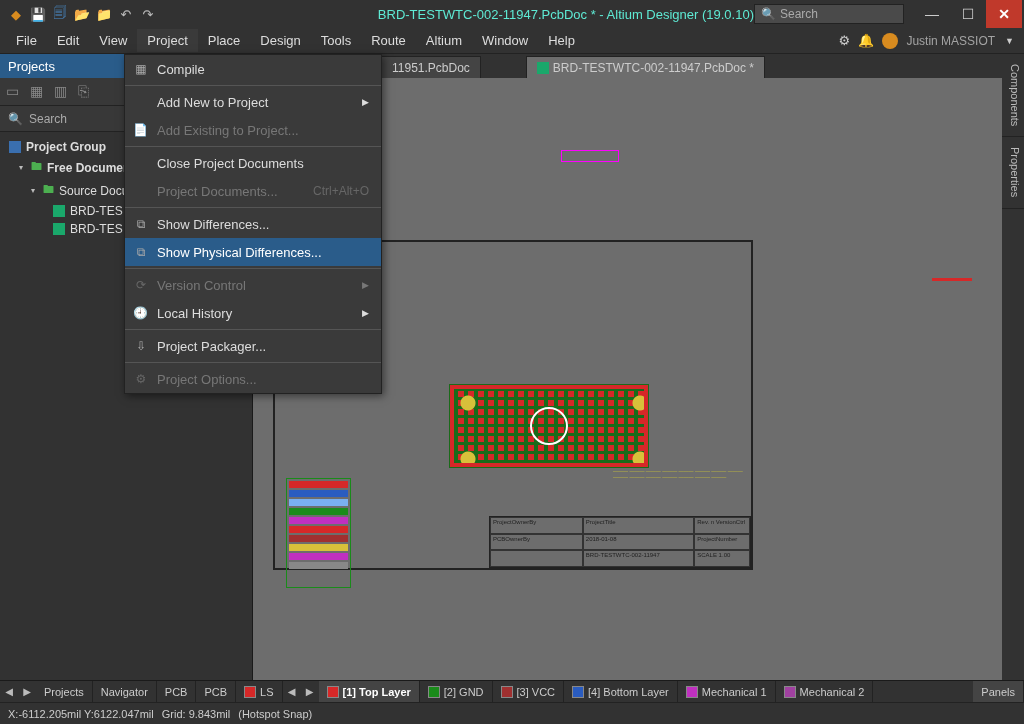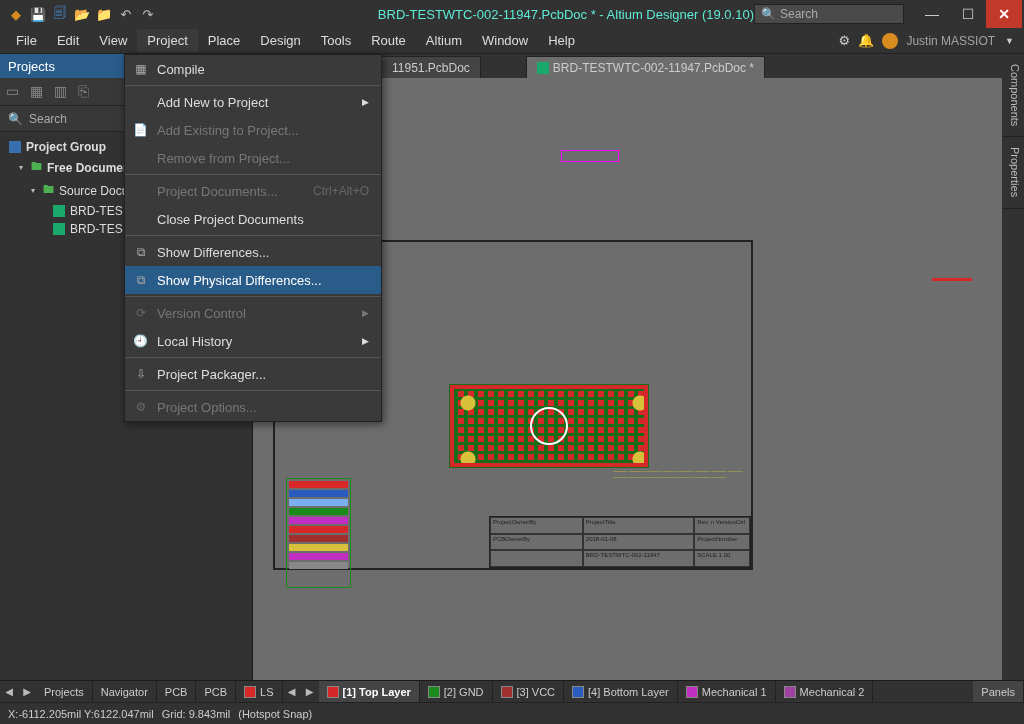--- a/index.html
+++ b/index.html
@@ -161,33 +161,29 @@
     <div class="dd-sep"></div>
     <div class="dd-item">
       <span class="dd-icon"></span>
       <span>Add New to Project</span>
       <span class="dd-arrow">▶</span>
     </div>
     <div class="dd-item disabled">
       <span class="dd-icon">📄</span>
       <span>Add Existing to Project...</span>
     </div>
-    <div class="dd-item disabled">
+    <div class="dd-sep"></div>
+    <div class="dd-item">
       <span class="dd-icon"></span>
-      <span>Remove from Project...</span>
-    </div>
-    <div class="dd-sep"></div>
+      <span>Close Project Documents</span>
+    </div>
     <div class="dd-item disabled">
       <span class="dd-icon"></span>
       <span>Project Documents...</span>
       <span class="dd-shortcut">Ctrl+Alt+O</span>
-    </div>
-    <div class="dd-item">
-      <span class="dd-icon"></span>
-      <span>Close Project Documents</span>
     </div>
     <div class="dd-sep"></div>
     <div class="dd-item">
       <span class="dd-icon">⧉</span>
       <span>Show Differences...</span>
     </div>
     <div class="dd-item highlighted">
       <span class="dd-icon">⧉</span>
       <span>Show Physical Differences...</span>
     </div>

